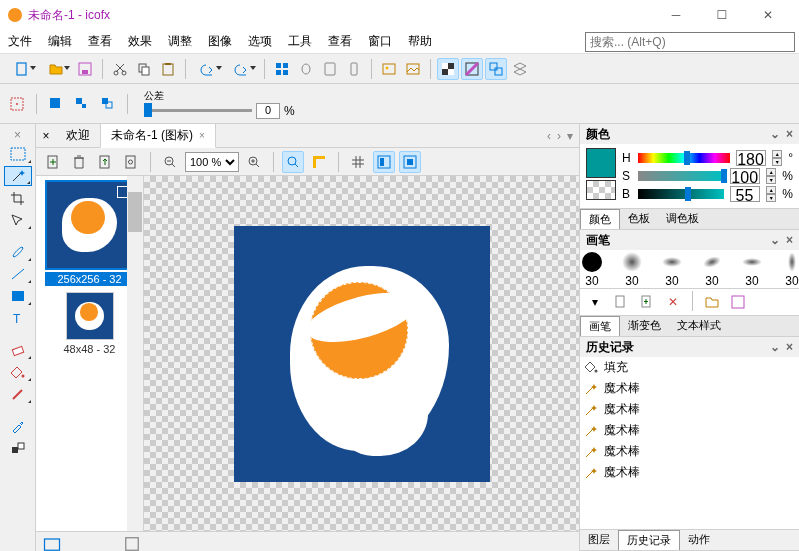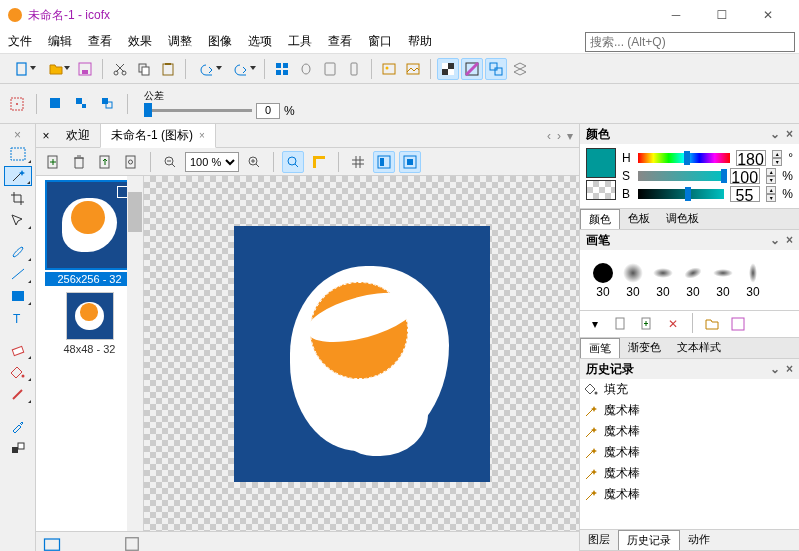--- a/index.html
+++ b/index.html
@@ -65,21 +65,21 @@
 .sat-bar { flex: 1; height: 10px; background: linear-gradient(to right,#888,#00c0c0); position: relative; }
 .bar-thumb { position: absolute; width: 6px; height: 14px; background: #0078d7; top: -2px; }
 .color-val { width: 30px; height: 16px; border: 1px solid #999; font-size: 16px; text-align: right; padding-right: 6px; }
 .updown { width: 10px; height: 16px; display: flex; flex-direction: column; }
 .ud { height: 8px; border: 1px solid #999; background: #f0f0f0; font-size: 6px; text-align: center; line-height: 6px; }
 .swatch-cur { width: 30px; height: 30px; background: #009999; border: 1px solid #333; }
 .swatch-bg { width: 30px; height: 20px; border: 1px solid #333; }
 .panel-tabs { display: flex; background: #e8e8e8; border-top: 1px solid #d0d0d0; }
 .panel-tab { padding: 2px 8px; font-size: 11px; }
 .panel-tab.active { background: #fff; border: 1px solid #999; border-bottom: none; }
-.brush-row { display: flex; gap: 6px; padding: 11px; }
+.brush-row { display: flex; gap: 16px; padding: 0; }
 .brush-item { display: flex; flex-direction: column; align-items: center; font-size: 10px; }
 .brush-dot { width: 24px; height: 24px; display:flex;align-items:center;justify-content:center; }
 .brush-toolbar { display: flex; gap: 4px; padding: 2px 4px; border-top: 1px solid #d0d0d0; }
 .hist-item { display: flex; align-items: center; gap: 6px; padding: 2px 4px; font-size: 11px; }
 .hist-icon { width: 14px; height: 14px; }
 .status-bottom { height: 20px; background: #f0f0f0; border-top: 1px solid #d0d0d0; display: flex; align-items: center; }
 .status-tabs { margin-left: auto; display: flex; }
 .logoshape { position: relative; width: 70%; height: 70%; }
 .blob { position: absolute; background: #fff; border-radius: 50%; }
 .orange { position: absolute; background: #f7931e; border-radius: 50%; }

